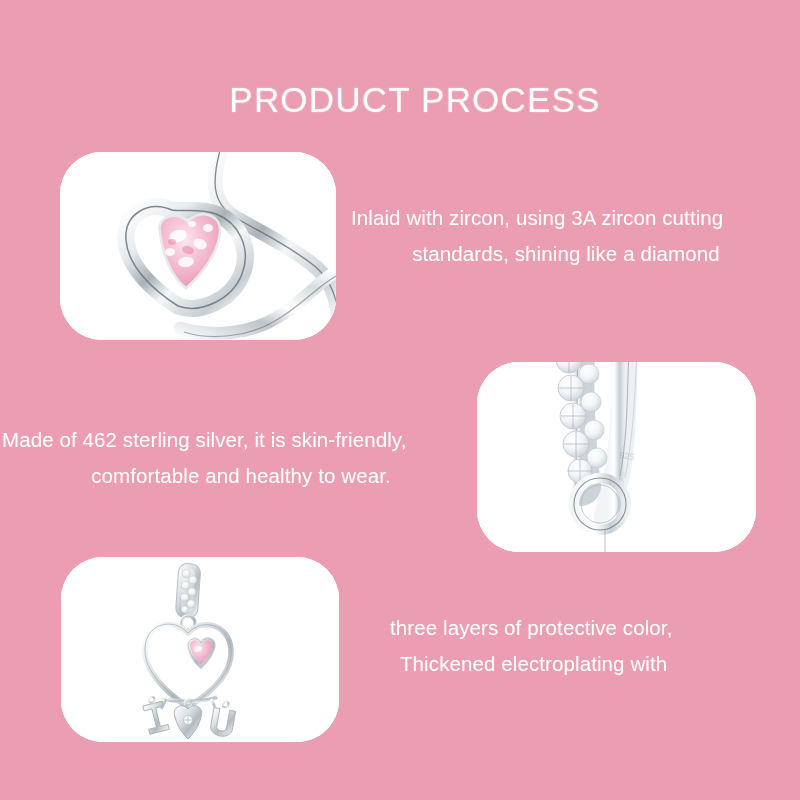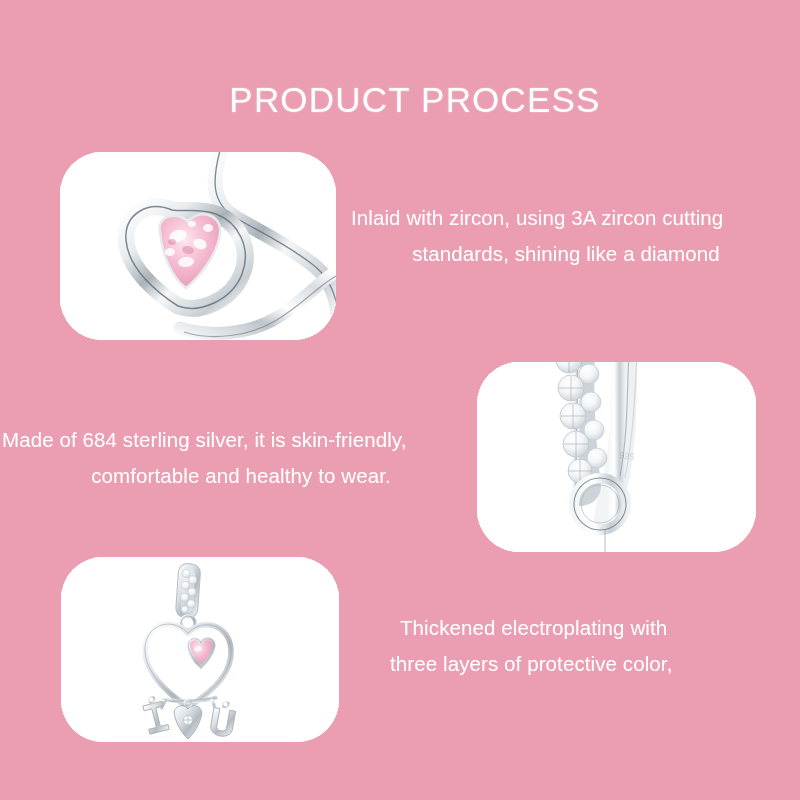--- a/index.html
+++ b/index.html
@@ -153,21 +153,21 @@
       </svg>
     </div>
   </div>
 
   <div class="text-block text-1">
     <span class="line">Inlaid with zircon, using 3A zircon cutting</span>
     <span class="line">standards, shining like a diamond</span>
   </div>
 
   <div class="text-block text-2">
-    <span class="line">Made of 684 sterling silver, it is skin-friendly,</span>
+    <span class="line">Made of 462 sterling silver, it is skin-friendly,</span>
     <span class="line">comfortable and healthy to wear.</span>
   </div>
 
   <div class="photo-card card-2">
     <div class="photo-inner">
       <svg class="art" viewBox="0 0 279 190" preserveAspectRatio="xMidYMid slice" aria-hidden="true">
         <defs>
           <linearGradient id="sil2" x1="0" y1="0" x2="1" y2="0.3">
             <stop offset="0%" stop-color="#ffffff"></stop>
             <stop offset="30%" stop-color="#dfe4e8"></stop>
@@ -301,17 +301,17 @@
 
         <g transform="translate(150 150) rotate(10)">
           <path d="M3 0 L3 18 C3 30 25 30 25 18 L25 0 L19 0 L19 18 C19 23 9 23 9 18 L9 0 Z" fill="url(#sil3)" stroke="#a9b2b8" stroke-width="0.9"></path>
           <circle cx="14" cy="-5" r="3" fill="none" stroke="url(#sil3)" stroke-width="2"></circle>
         </g>
       </svg>
     </div>
   </div>
 
   <div class="text-block text-3">
+    <span class="line">three layers of protective color,</span>
     <span class="line l1">Thickened electroplating with</span>
-    <span class="line">three layers of protective color,</span>
   </div>
 
 </div>
 
 </body></html>

